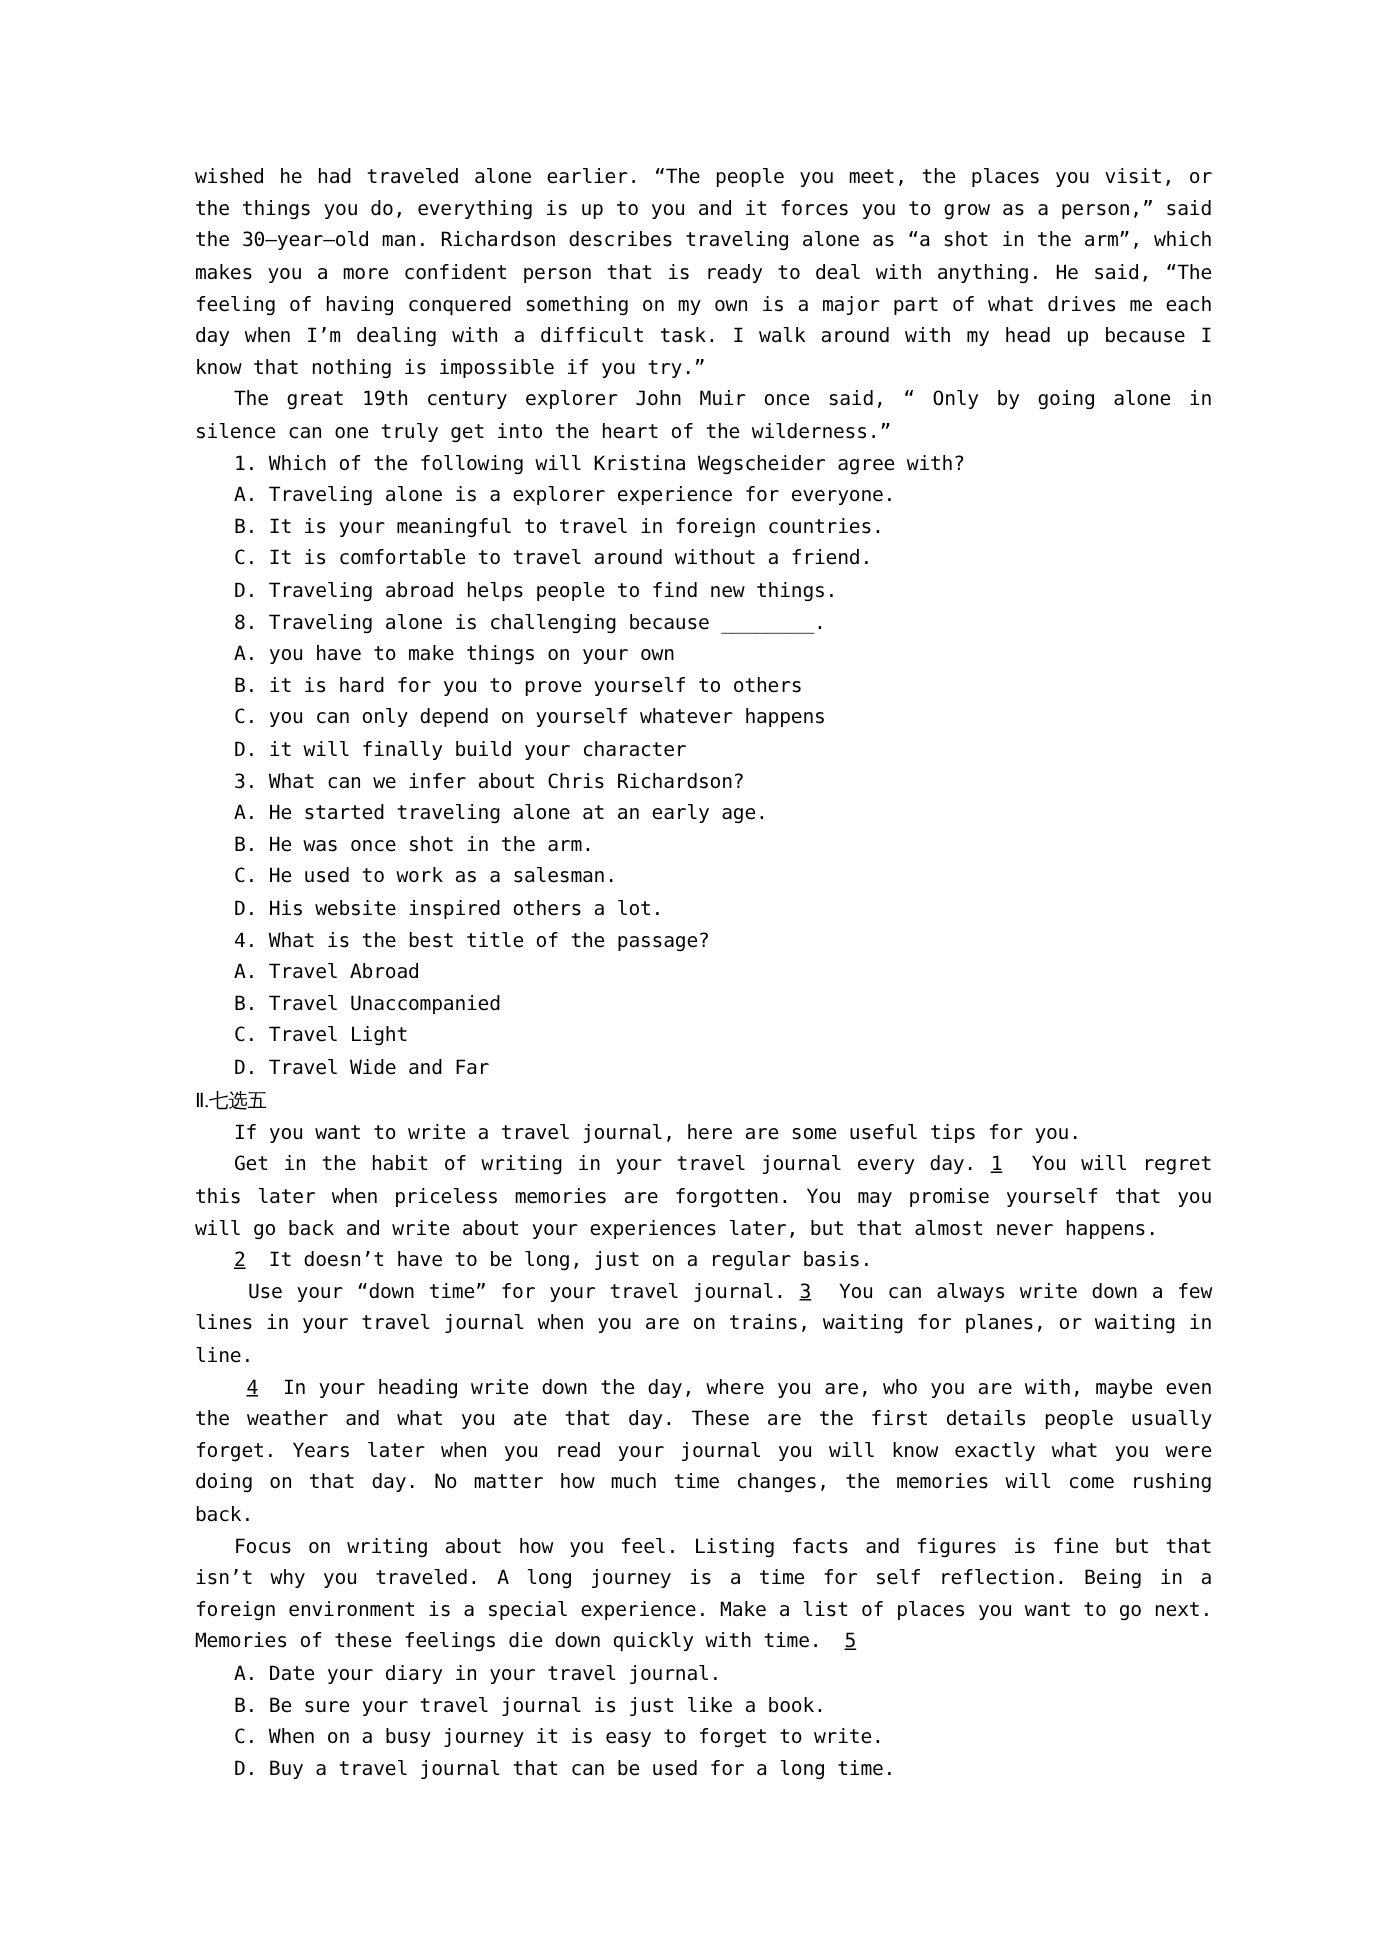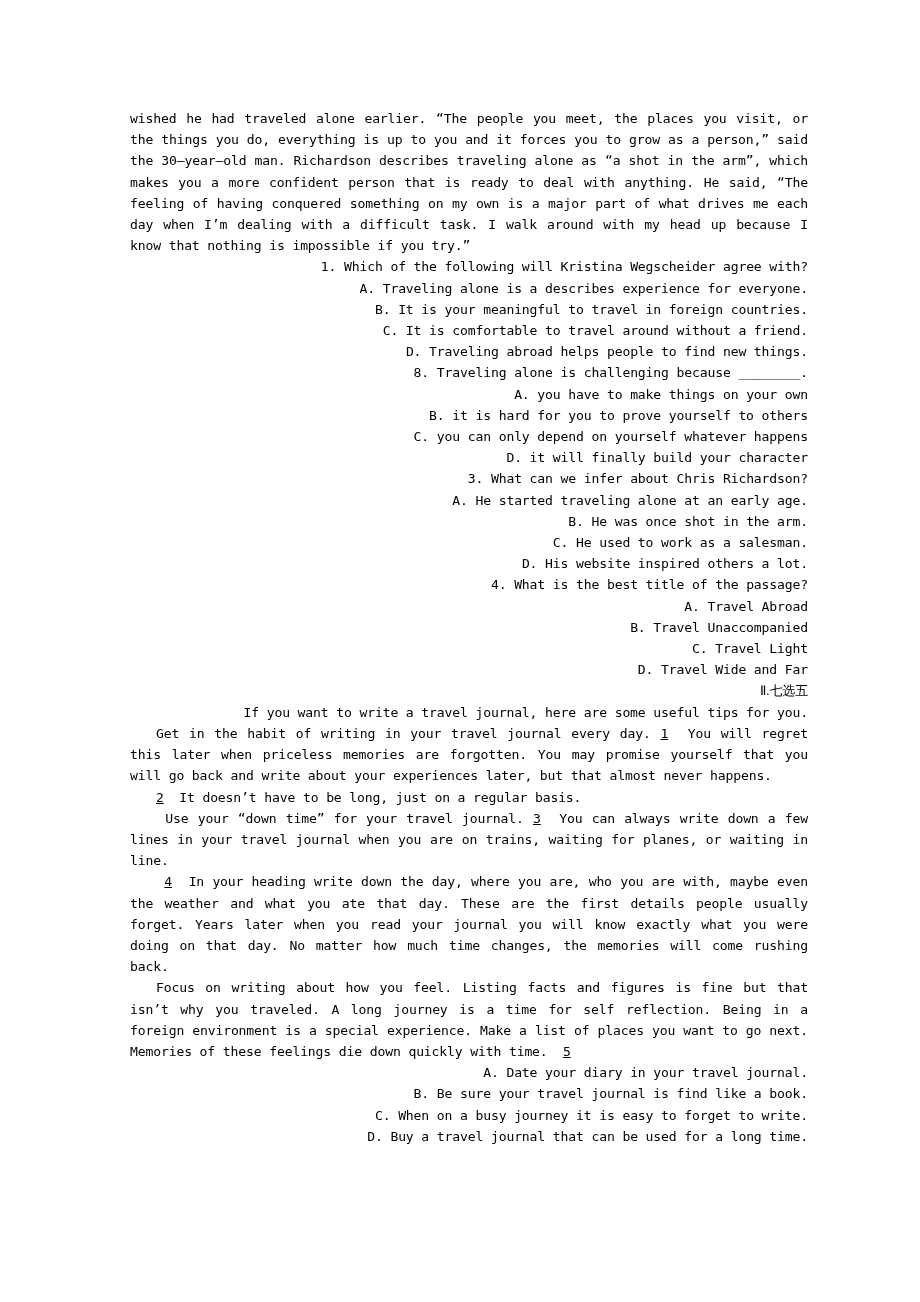--- a/index.html
+++ b/index.html
@@ -28,42 +28,43 @@
     line-height: 21.2px;
     letter-spacing: -0.15px;
     text-align: justify;
     text-justify: inter-character;
     white-space: pre-wrap;
   }
   p.indent {
     text-indent: 26px;
   }
   p.nojust {
-    text-align: right;
+    text-align: left;
   }
   .bold {
     font-weight: normal;
   }
   .blank {
     text-decoration: underline;
   }
   .cn {
     font-family: Liberation Serif, serif;
     font-size: 13px;
   }
 </style>
 </head>
 <body>
 
 <div class="page">
   <div class="content">
 
     <p>wished he had traveled alone earlier. “The people you meet, the places you visit, or the things you do, everything is up to you and it forces you to grow as a person,” said the 30—year—old man. Richardson describes traveling alone as “a shot in the arm”, which makes you a more confident person that is ready to deal with anything. He said, “The feeling of having conquered something on my own is a major part of what drives me each day when I’m dealing with a difficult task. I walk around with my head up because I know that nothing is impossible if you try.”</p>
+    <p class="indent">The great 19th century explorer John Muir once said, “ Only by going alone in silence can one truly get into the heart of the wilderness.”</p>
     <p class="indent nojust">1. Which of the following will Kristina Wegscheider agree with?</p>
-    <p class="indent nojust">A. Traveling alone is a describes experience for everyone.</p>
+    <p class="indent nojust">A. Traveling alone is a explorer experience for everyone.</p>
     <p class="indent nojust">B. It is your meaningful to travel in foreign countries.</p>
     <p class="indent nojust">C. It is comfortable to travel around without a friend.</p>
     <p class="indent nojust">D. Traveling abroad helps people to find new things.</p>
     <p class="indent nojust">8. Traveling alone is challenging because ________.</p>
     <p class="indent nojust">A. you have to make things on your own</p>
     <p class="indent nojust">B. it is hard for you to prove yourself to others</p>
     <p class="indent nojust">C. you can only depend on yourself whatever happens</p>
     <p class="indent nojust">D. it will finally build your character</p>
     <p class="indent nojust">3. What can we infer about Chris Richardson?</p>
     <p class="indent nojust">A. He started traveling alone at an early age.</p>
@@ -84,18 +85,18 @@
 
     <p class="indent"><span class="blank">2</span>  <span>It doesn’t have to be long, just on a regular basis.</span></p>
 
     <p class="indent"> <span class="bold">Use your “down time” for your travel journal.</span> <span class="blank">3</span>  <span>You can always write down a few lines in your travel journal when you are on trains, waiting for planes, or waiting in line.</span></p>
 
     <p class="indent"> <span class="blank">4</span>  <span>In your heading write down the day, where you are, who you are with, maybe even the weather and what you ate that day. These are the first details people usually forget. Years later when you read your journal you will know exactly what you were doing on that day. No matter how much time changes, the memories will come rushing back.</span></p>
 
     <p class="indent"><span class="bold">Focus on writing about how you feel.</span> <span>Listing facts and figures is fine but that isn’t why you traveled. A long journey is a time for self reflection. Being in a foreign environment is a special experience. Make a list of places you want to go next. Memories of these feelings die down quickly with time.</span>  <span class="blank">5</span></p>
 
     <p class="indent nojust">A. Date your diary in your travel journal.</p>
-    <p class="indent nojust">B. Be sure your travel journal is find like a book.</p>
+    <p class="indent nojust">B. Be sure your travel journal is just like a book.</p>
     <p class="indent nojust">C. When on a busy journey it is easy to forget to write.</p>
     <p class="indent nojust">D. Buy a travel journal that can be used for a long time.</p>
 
   </div>
 </div>
 
 </body></html>

